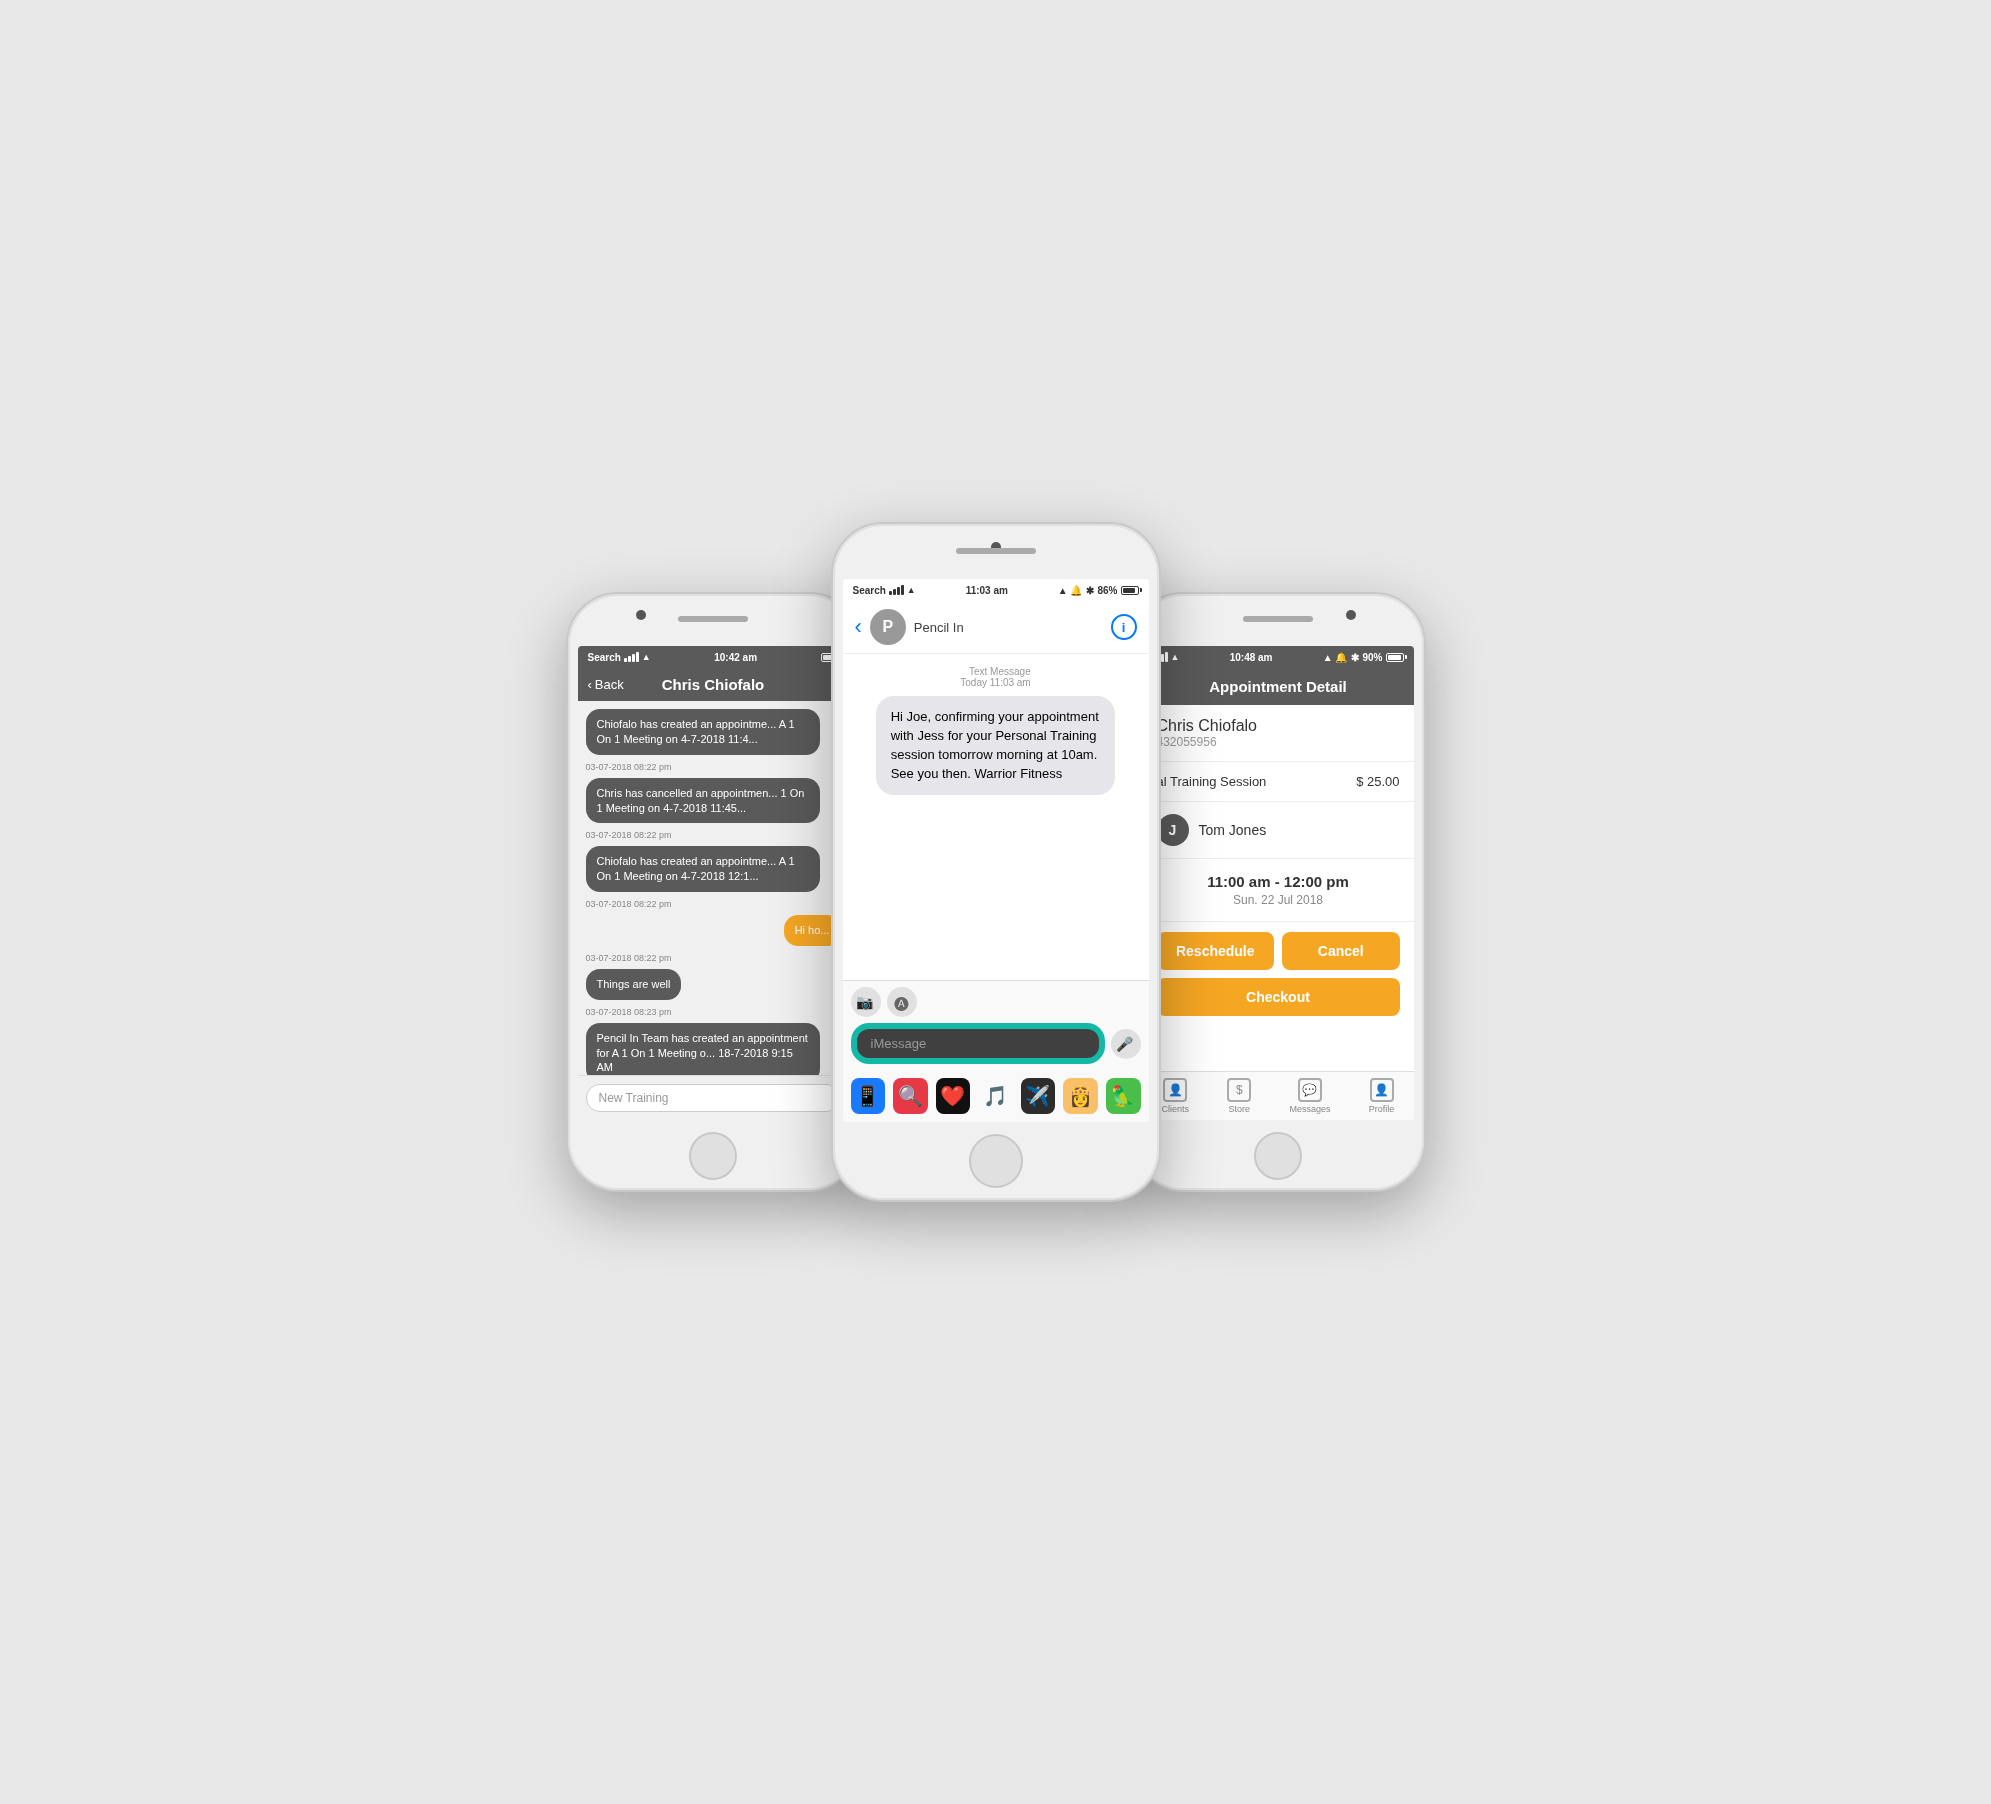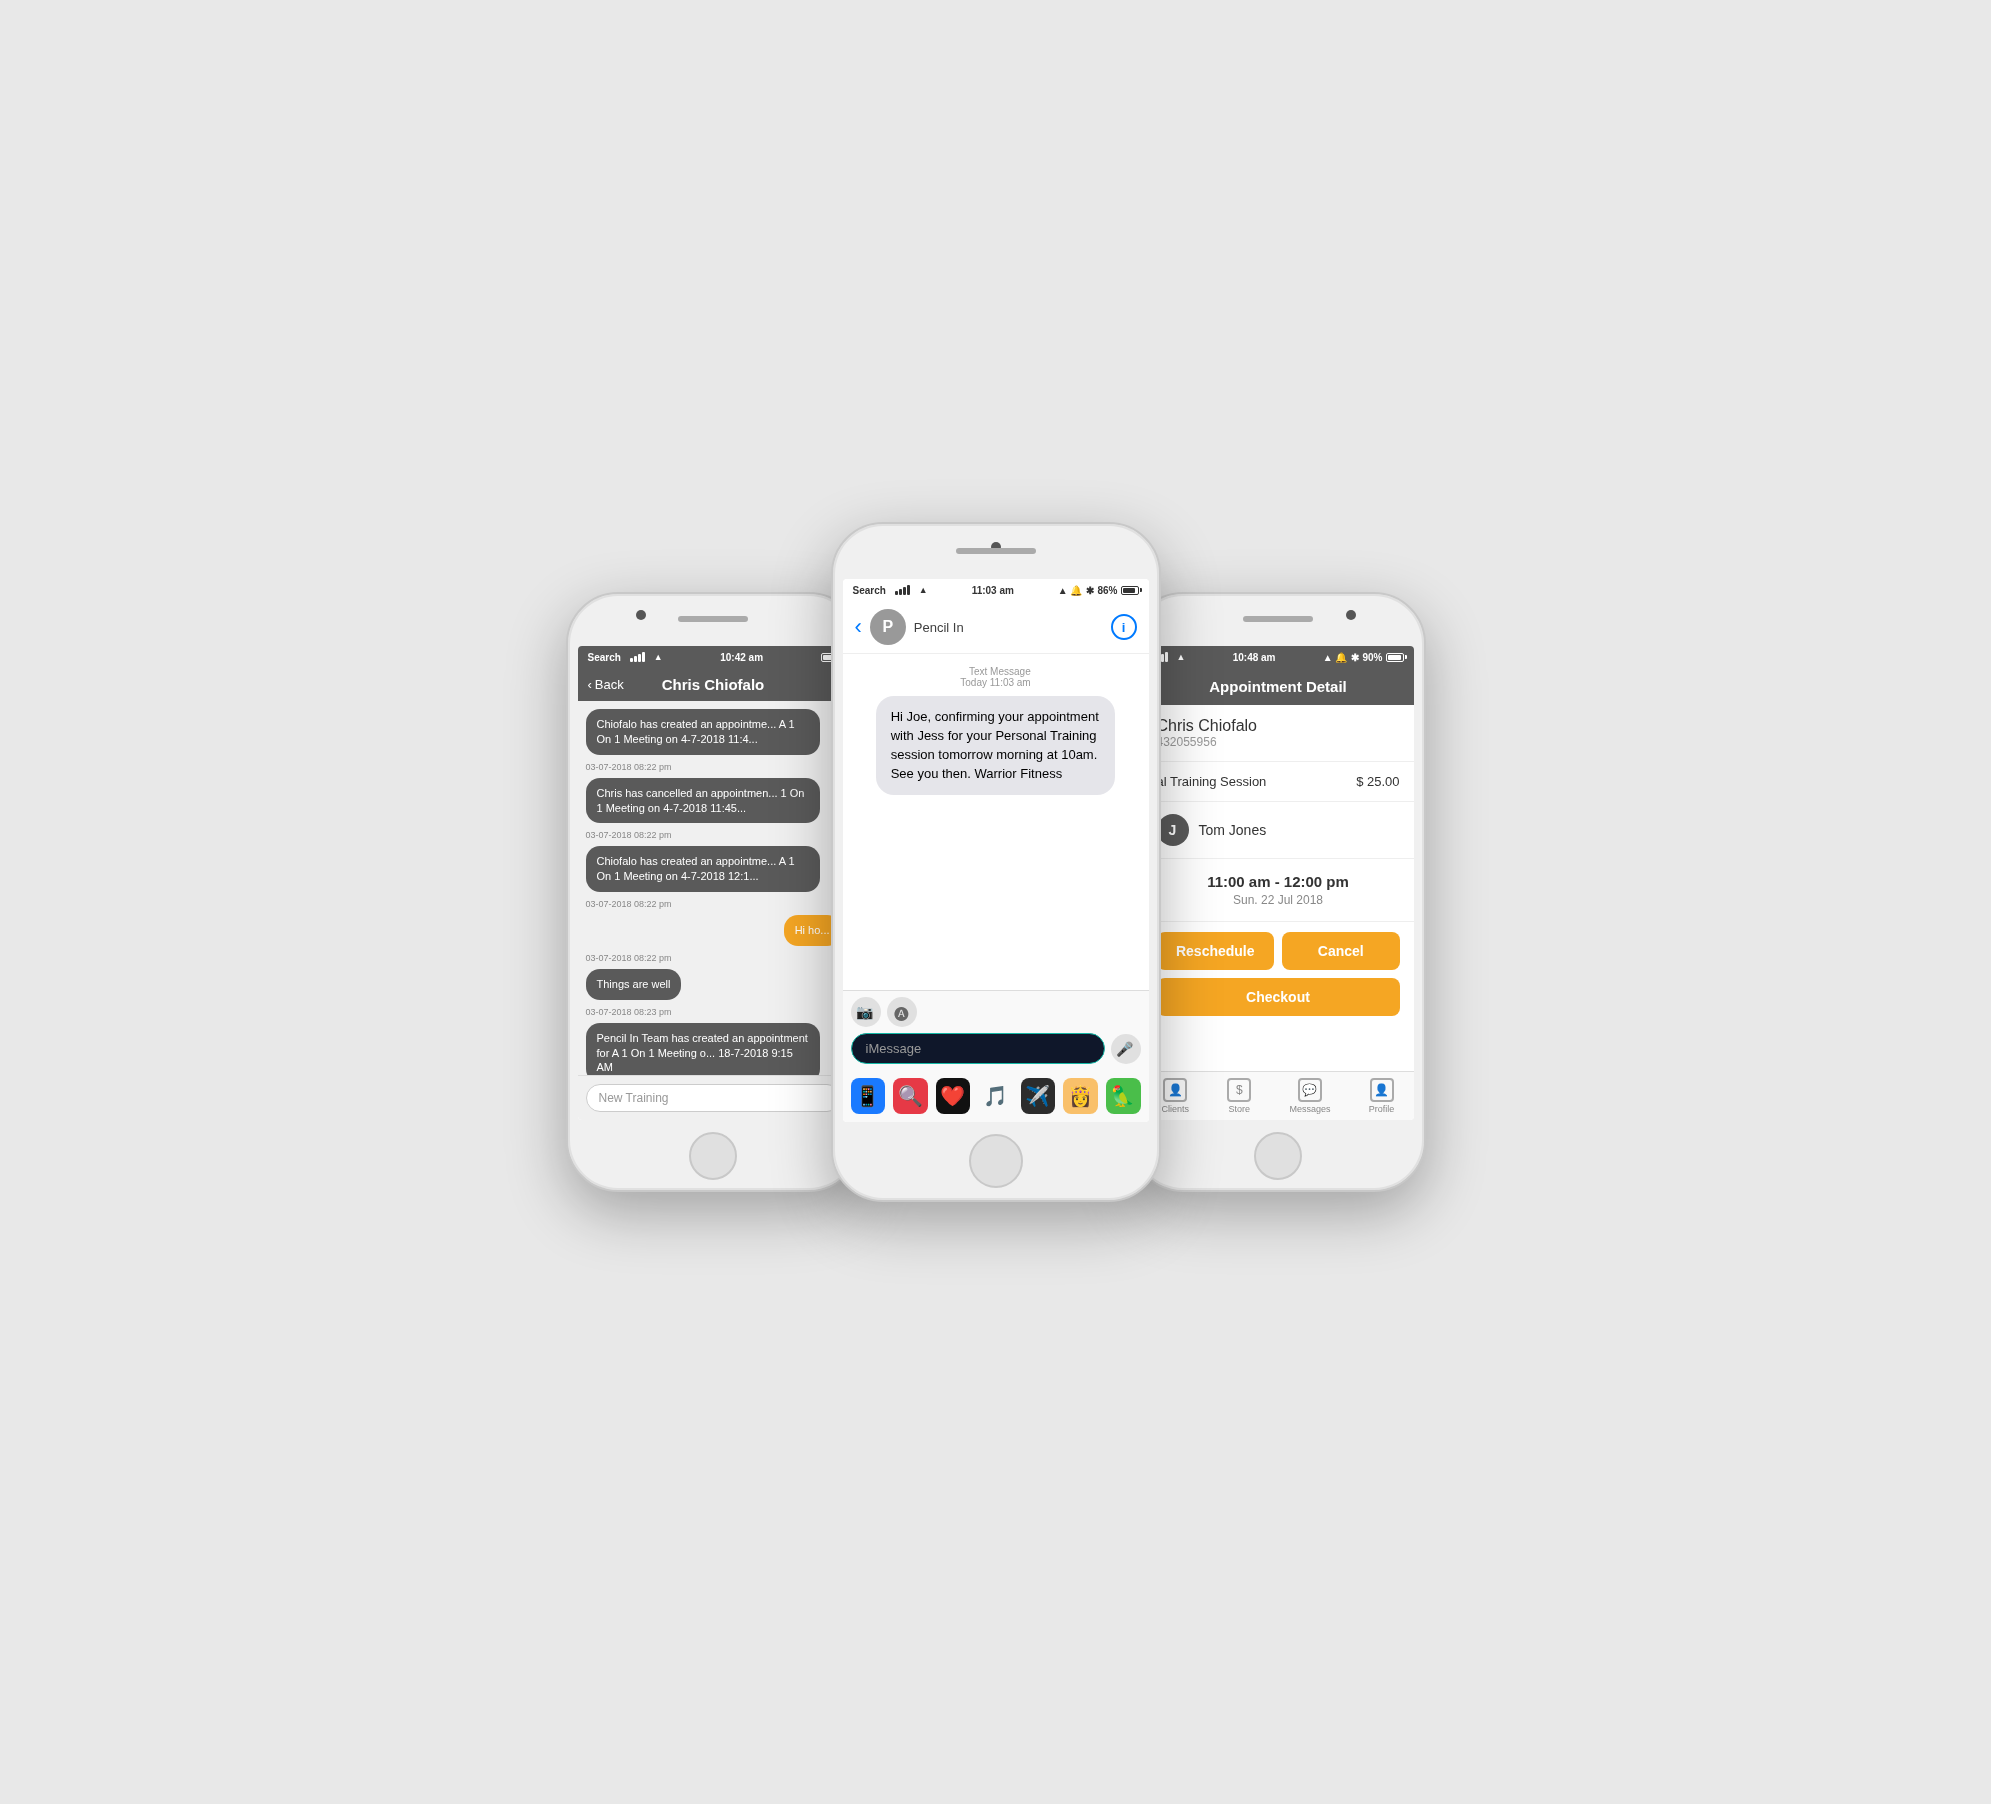--- a/index.html
+++ b/index.html
@@ -129,21 +129,21 @@
       font-size: 10px;
       font-weight: 600;
       color: #fff;
       background: #5a5a5a;
       height: 22px;
     }
     .status-bar.light {
       background: #fff;
       color: #333;
     }
-    .status-bar-left { display: flex; align-items: center; gap: 9px; }
+    .status-bar-left { display: flex; align-items: center; gap: 3px; }
     .status-bar-right { display: flex; align-items: center; gap: 3px; }
     .signal-bar { display: flex; align-items: flex-end; gap: 1px; }
     .signal-bar span {
       background: currentColor;
       width: 3px;
       border-radius: 1px;
     }
     .wifi-icon { font-size: 9px; }
     .battery-icon {
       display: inline-block;
@@ -326,26 +326,26 @@
       font-size: 14px;
       color: #666;
     }
     .imessage-input-row {
       display: flex;
       align-items: center;
       gap: 6px;
     }
     .imessage-input {
       flex: 1;
-      border: 1px solid #14b8a6;
+      border: 6px solid #14b8a6;
       border-radius: 18px;
       padding: 7px 14px;
       font-size: 13px;
       color: #999;
-      background: #0f172a;
+      background: #404040;
     }
     .mic-btn {
       width: 30px;
       height: 30px;
       background: #e0e0e0;
       border-radius: 50%;
       display: flex;
       align-items: center;
       justify-content: center;
       color: #666;

